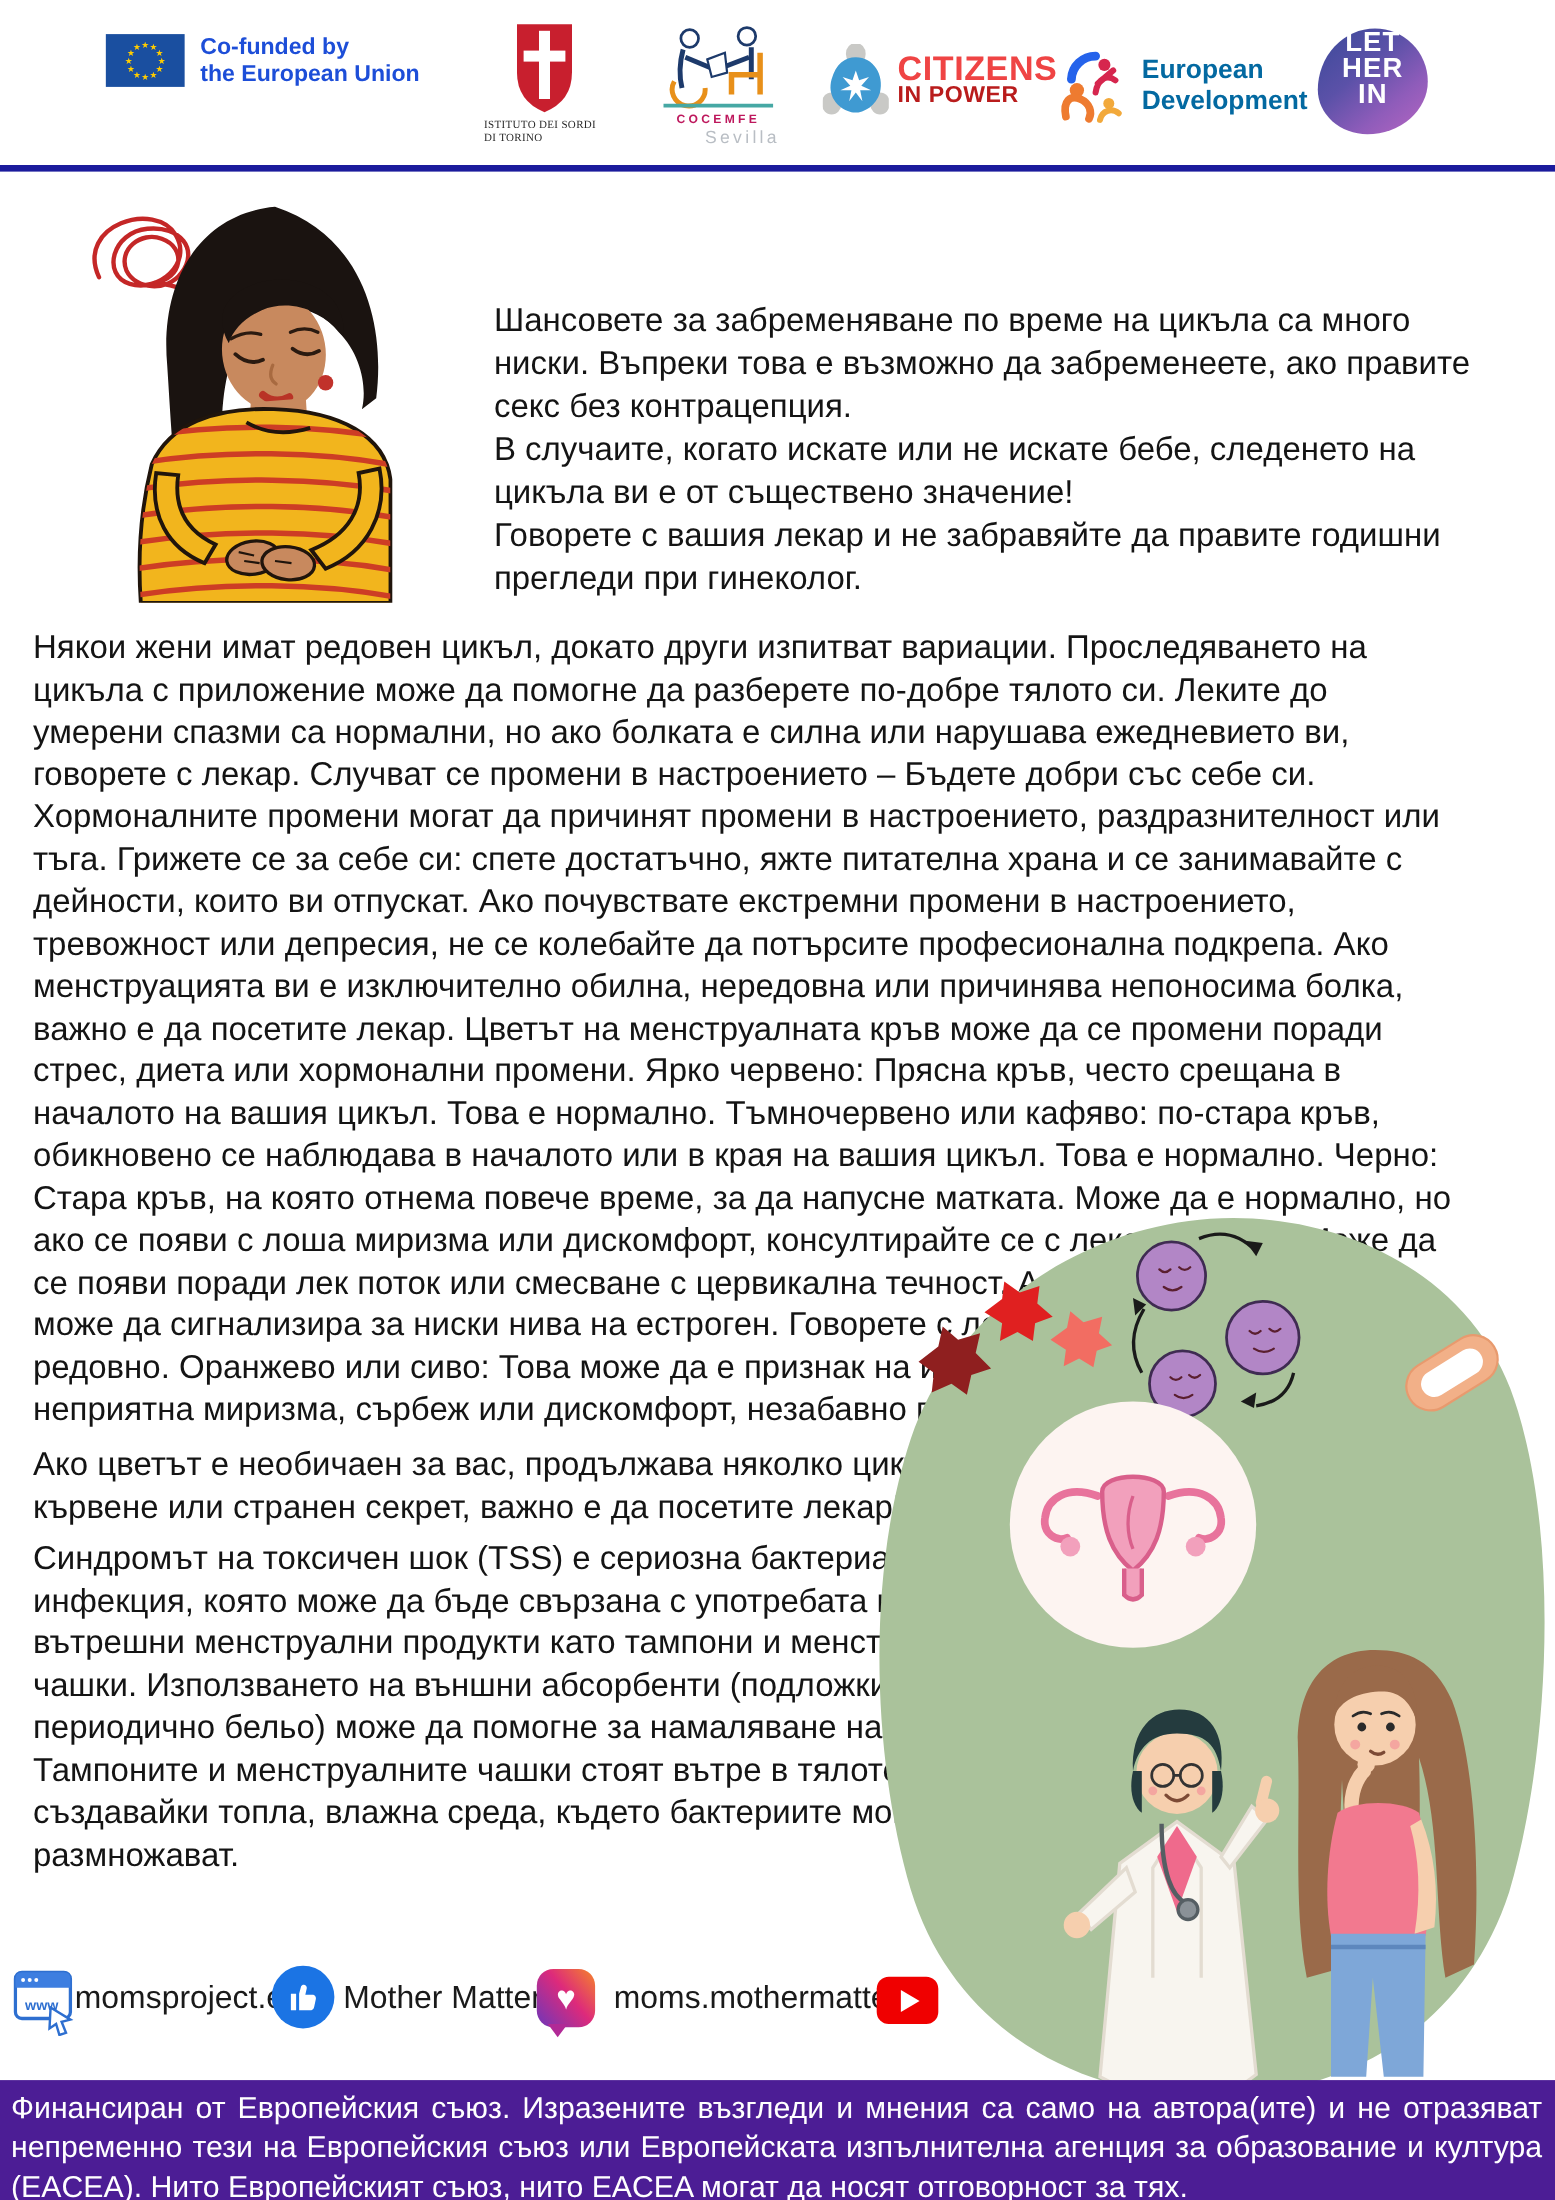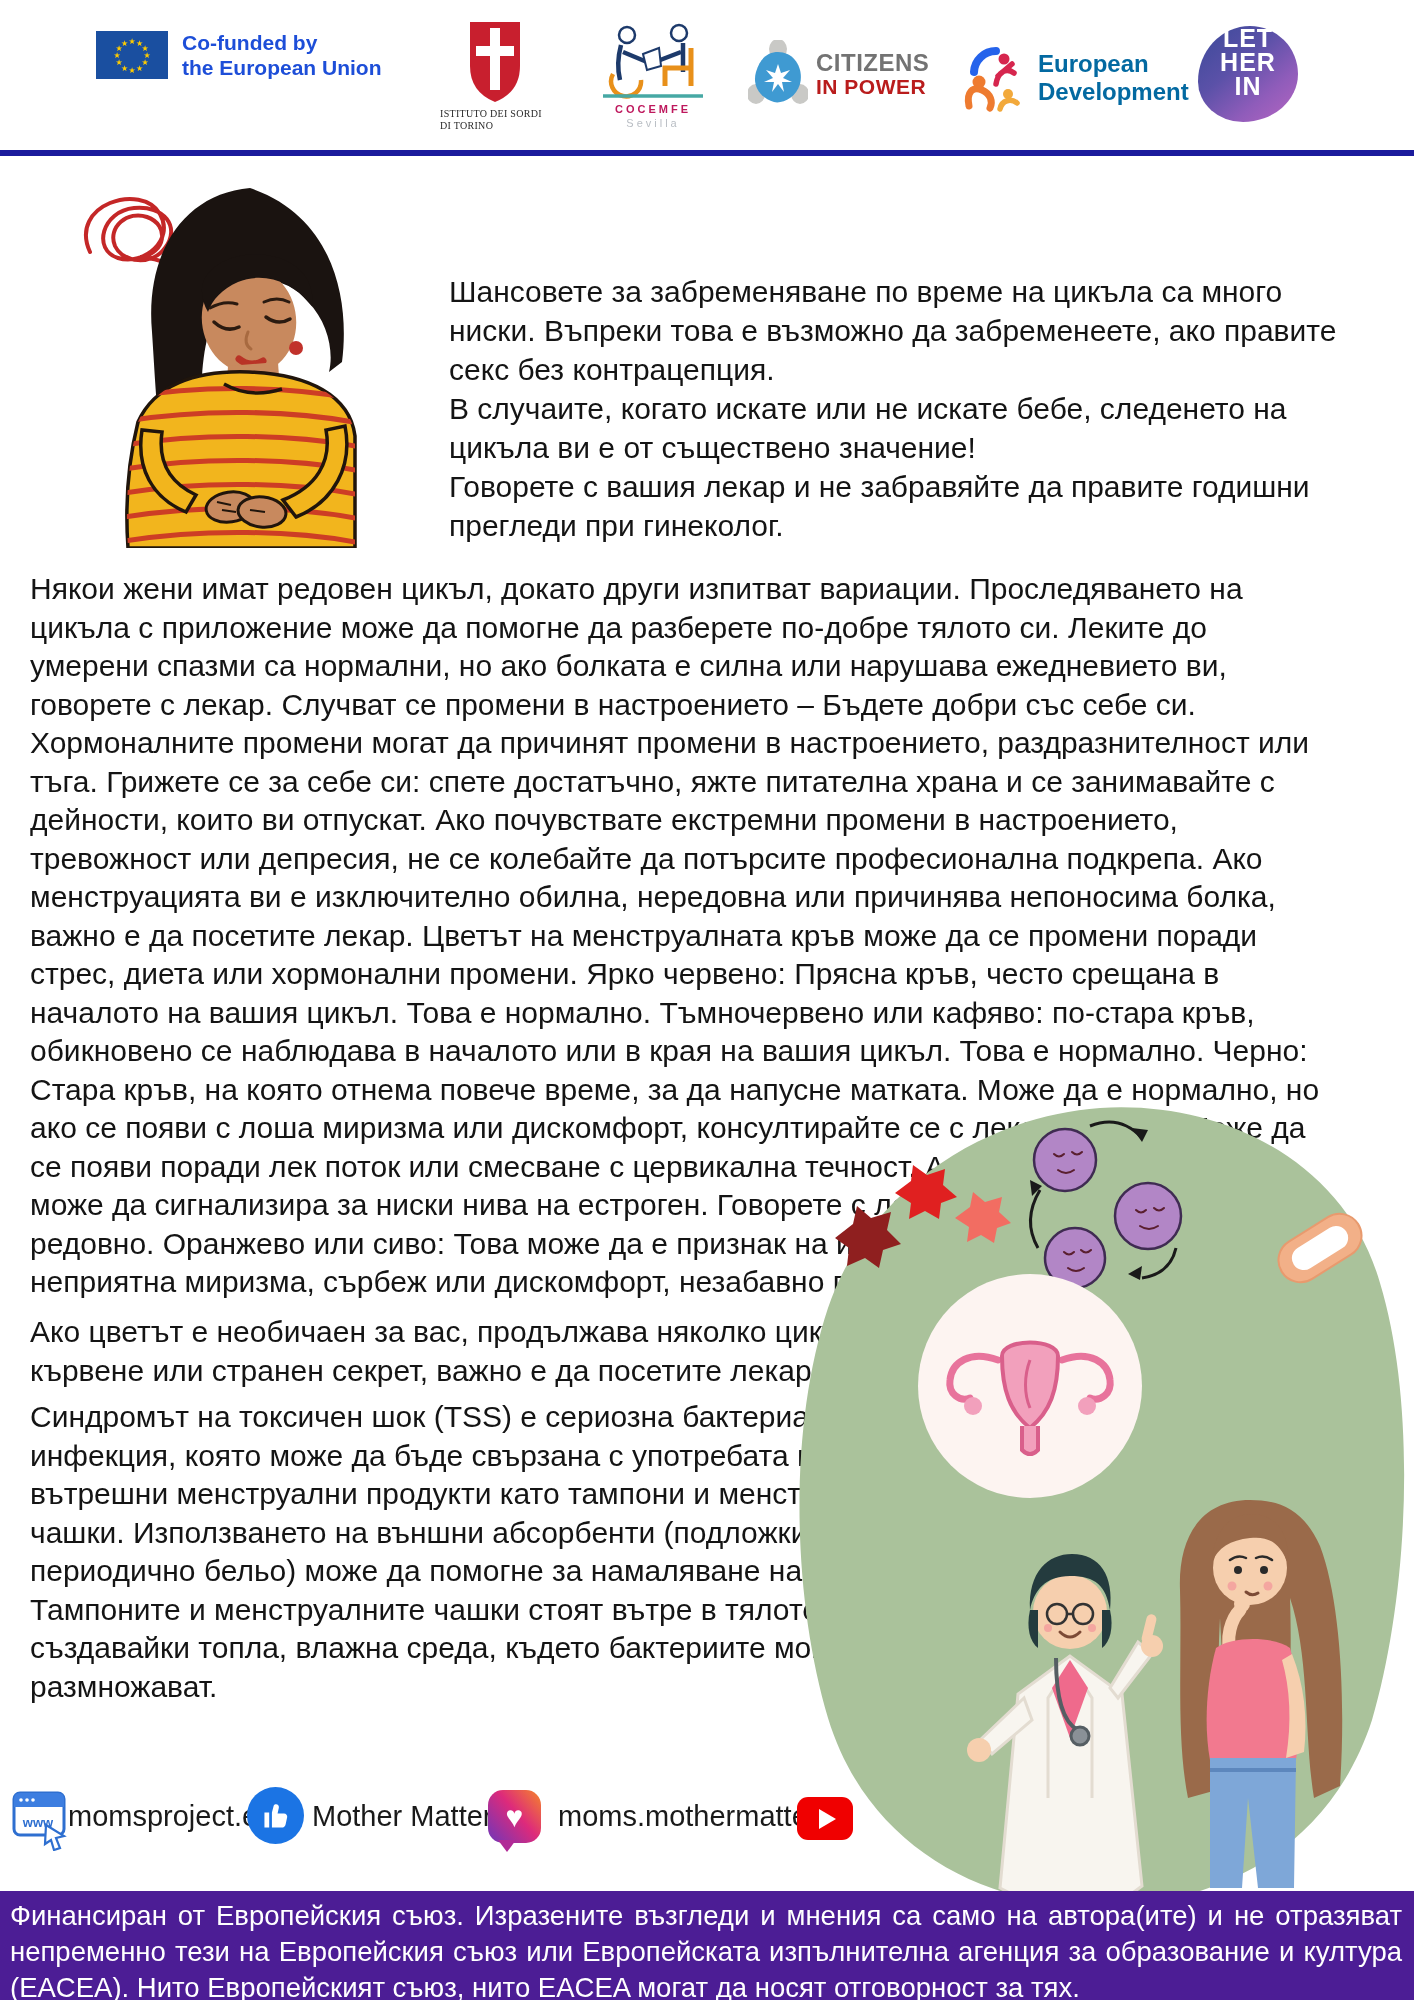--- a/index.html
+++ b/index.html
@@ -13,24 +13,24 @@
 
   .eu-logo{left:96px;top:30px;display:flex;align-items:center;gap:14px;}
   .eu-text{color:#1d4ed8;font-weight:bold;font-size:21px;line-height:25px;white-space:pre-line;}
 
   .ist-logo{left:440px;top:20px;width:110px;}
   .ist-text{font-family:"Liberation Serif",serif;font-size:10px;color:#2a2a2a;margin-top:4px;
             line-height:12px;white-space:pre-line;letter-spacing:.3px;}
 
   .coc-logo{left:597px;top:22px;width:112px;text-align:center;}
   .coc-name{color:#be185d;font-weight:bold;font-size:11px;letter-spacing:3px;margin-top:3px;text-align:center;}
-  .coc-sub{color:#b9bec4;font-size:11px;letter-spacing:3px;margin-top:2px;}
+  .coc-sub{color:#b9bec4;font-size:16px;letter-spacing:3px;margin-top:2px;text-align:right;}
 
   .cip-logo{left:748px;top:40px;display:flex;align-items:center;gap:8px;}
-  .cip-l1{color:#737373;font-weight:bold;font-size:24px;letter-spacing:.5px;line-height:24px;}
+  .cip-l1{color:#ef4444;font-weight:bold;font-size:31px;letter-spacing:.5px;line-height:24px;}
   .cip-l2{color:#b91c1c;font-weight:bold;font-size:21px;letter-spacing:.5px;line-height:23px;}
 
   .ed-logo{left:962px;top:42px;display:flex;align-items:center;gap:12px;}
   .ed-text{color:#0369a1;font-weight:bold;font-size:24px;line-height:28px;white-space:pre-line;}
 
   .lhi-logo{left:1198px;top:26px;width:100px;height:96px;
             background:linear-gradient(140deg,#3e4a9b 5%,#5b51a8 40%,#8f5cba 70%,#b766c2 100%);
             border-radius:52% 48% 55% 45% / 58% 50% 50% 42%;
             display:flex;align-items:flex-start;justify-content:center;}
   .lhi-logo::before{content:"";position:absolute;left:-6px;top:14px;width:100px;height:80px;

